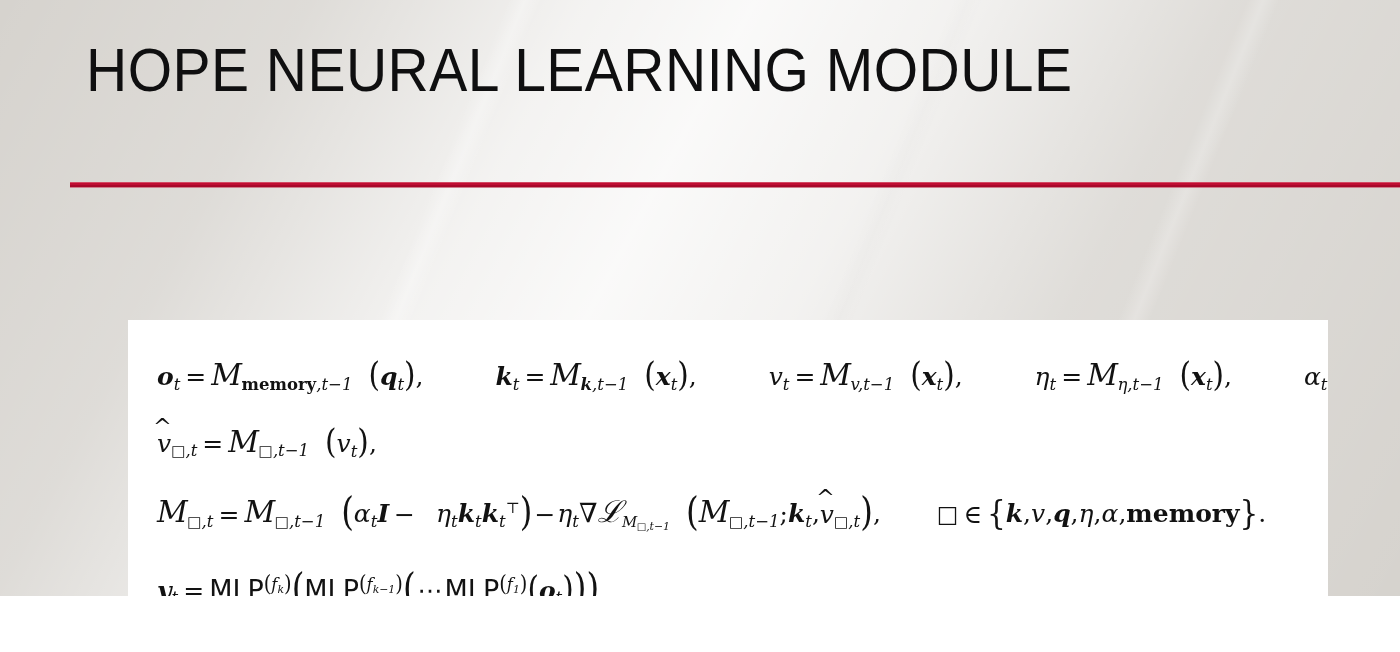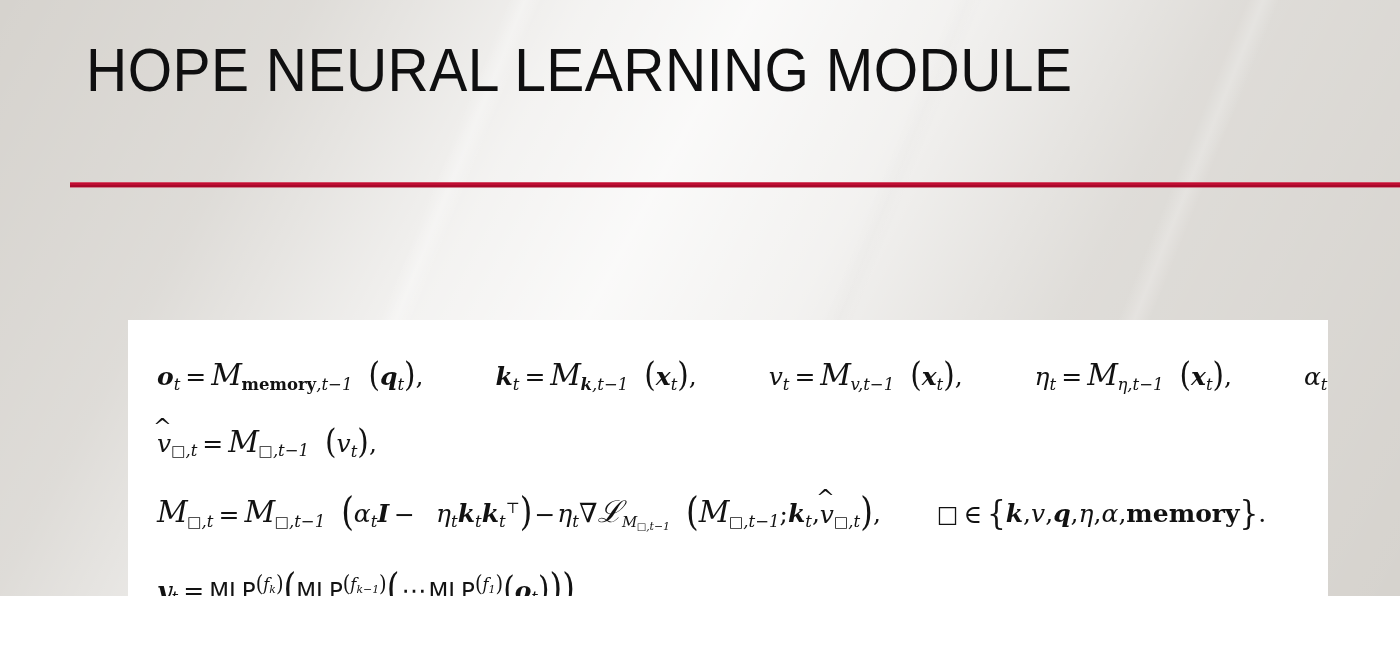--- a/index.html
+++ b/index.html
@@ -127,21 +127,21 @@
   }
   .mop-tight {
     font-style: normal;
     font-weight: 400;
     padding: 0 2px;
   }
   .sans {          
     font-family: "DejaVu Sans", "Liberation Sans", sans-serif;
     font-style: normal;
     font-weight: 400;
-    font-size: 23px;
+    font-size: 27px;
   }
   sub {
     font-size: 0.66em;
     vertical-align: -0.28em;
     font-style: italic;
     font-weight: 400;
     letter-spacing: 0;
   }
   sup {
     font-size: 0.66em;

